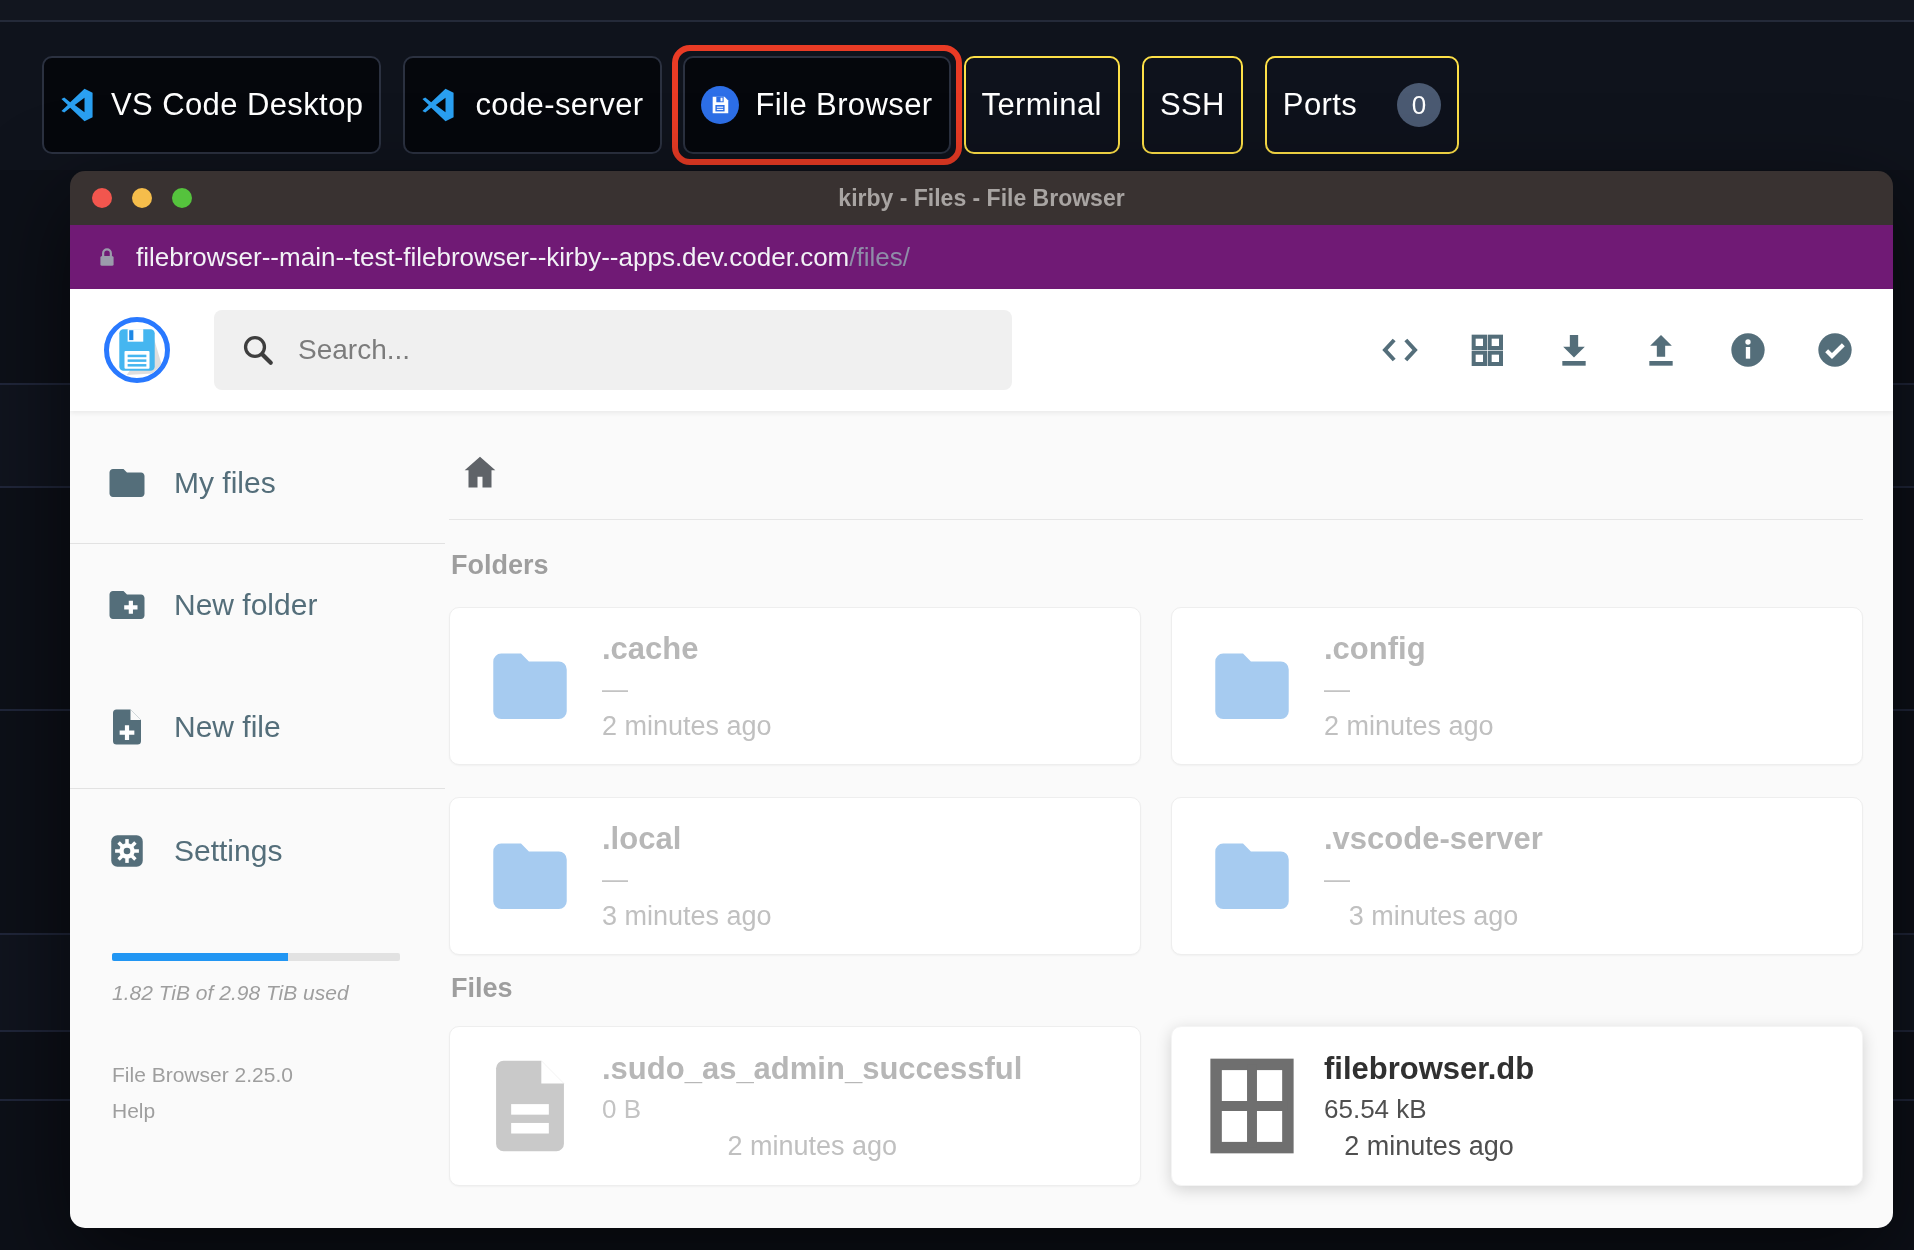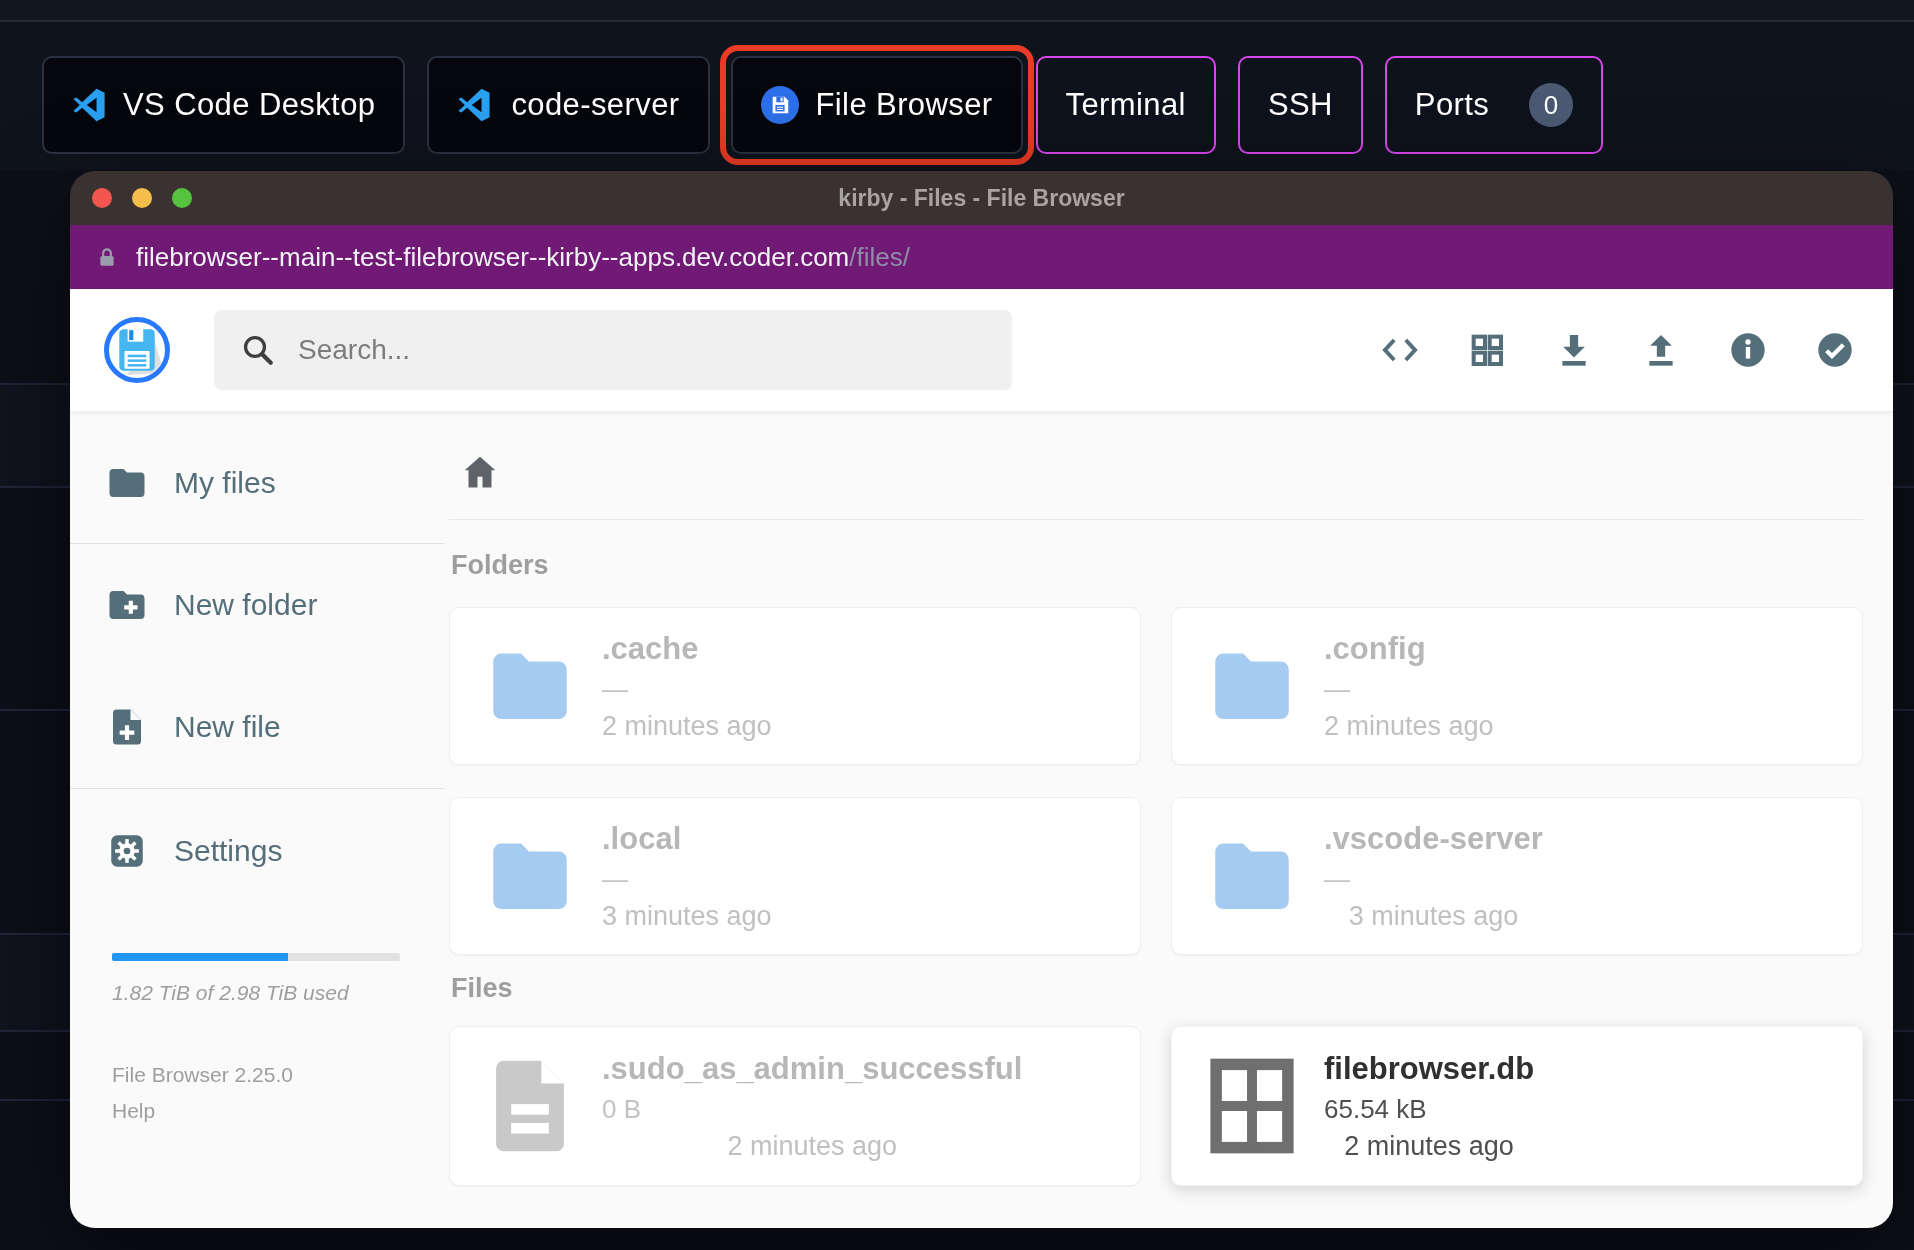--- a/index.html
+++ b/index.html
@@ -7,33 +7,33 @@
   .desktop { position:relative; width:1914px; height:1250px; background:#0d1018; overflow:hidden; }
 
   
   .bg-band { position:absolute; left:0; width:100%; background:#10141e; z-index:0; }
   .bg-line { position:absolute; left:0; width:100%; height:2px; background:#20263a; z-index:0; }
 
   
   .topbar { position:absolute; top:0; left:0; width:100%; height:170px; background:#0f131c; z-index:1; }
   .topbar-strip { height:22px; background:#12161f; border-bottom:2px solid #242a39; }
   .launcher { display:flex; align-items:center; padding:20px 0 0 42px; height:146px; }
-  .lbtn { display:inline-flex; align-items:center; gap:17px; height:98px; padding:0 28px;
+  .lbtn { display:inline-flex; align-items:center; gap:17px; height:98px; padding:0 16px;
           border-radius:10px; font-size:31px; letter-spacing:.4px; color:#fff;
           font-family:"Liberation Sans", sans-serif; cursor:pointer; }
   .lbtn.dark  { background:#05070c; border:2px solid #2b3140; }
-  .lbtn.light { background:#0e121c; border:2px solid #d946ef; }
+  .lbtn.light { background:#0e121c; border:2px solid #fde047; }
   .lbtn + .lbtn { margin-left:22px;gap:20px; }
   .ring { border:6px solid #e93b25; border-radius:18px; padding:5px; margin-left:10px; margin-right:2px; }
   .fb-circle { width:38px; height:38px; border-radius:50%; background:#2d6fe8; display:flex; align-items:center; justify-content:center; }
   .ports-badge { width:44px; height:44px; border-radius:50%; background:#4b5a72; color:#fff;
                  font-size:26px; display:flex; align-items:center; justify-content:center; margin-left:20px; }
 
   
-  .window { position:absolute; left:70px; top:171px; width:1823px; height:1057px; border-radius:25px;
+  .window { position:absolute; left:70px; top:171px; width:1823px; height:1057px; border-radius:15px;
             overflow:hidden; box-shadow:0 30px 90px rgba(0,0,0,.6); z-index:2; display:flex; flex-direction:column; }
   .titlebar { height:54px; background:#393231; display:flex; align-items:center; padding-left:22px; position:relative; flex:none; }
   .tl { width:20px; height:20px; border-radius:50%; margin-right:20px; cursor:pointer; }
   .tl.red { background:#f2564e; } .tl.yellow { background:#f5bd4b; } .tl.green { background:#55c33d; }
   .wtitle { position:absolute; left:0; right:0; text-align:center; color:#a8a4a2; font-size:23px; font-weight:bold; }
   .urlbar { height:64px; background:#701a75; display:flex; align-items:center; padding-left:26px; gap:18px; flex:none; }
   .url { font-size:26px; color:#f2f2f6; white-space:nowrap; }
   .url .url-path { color:#8f8da8; }
 
   

